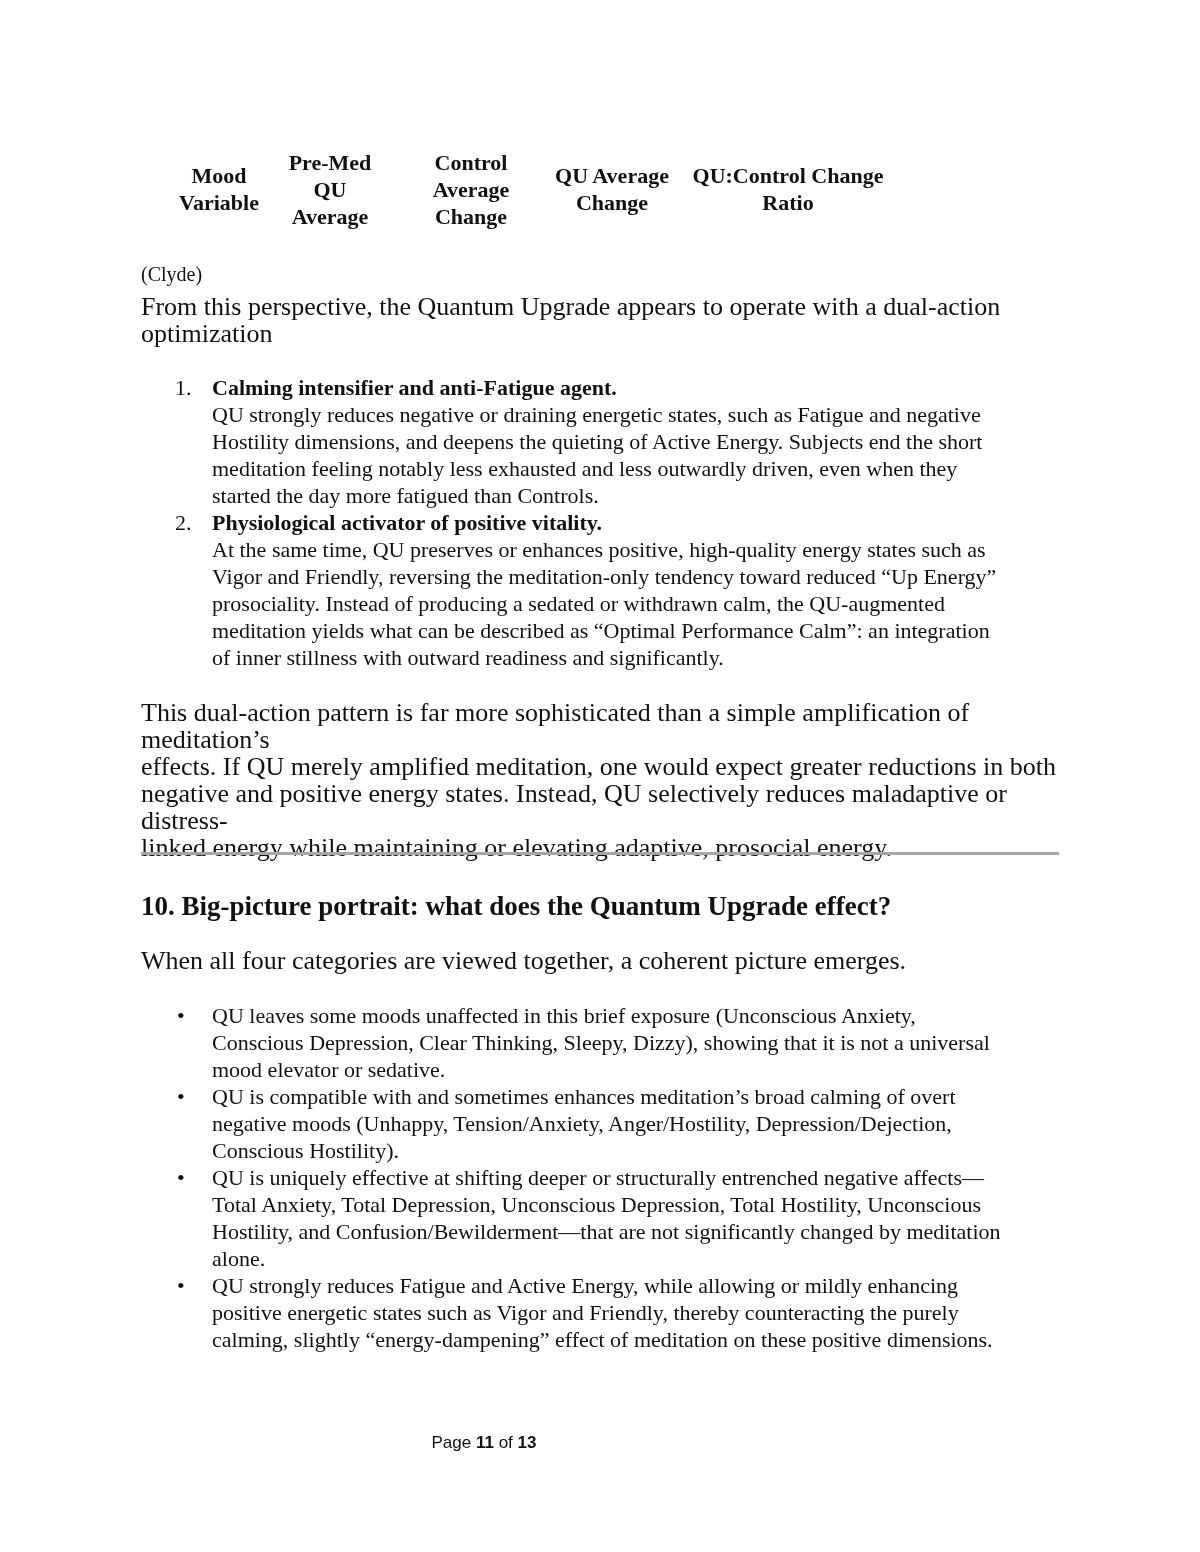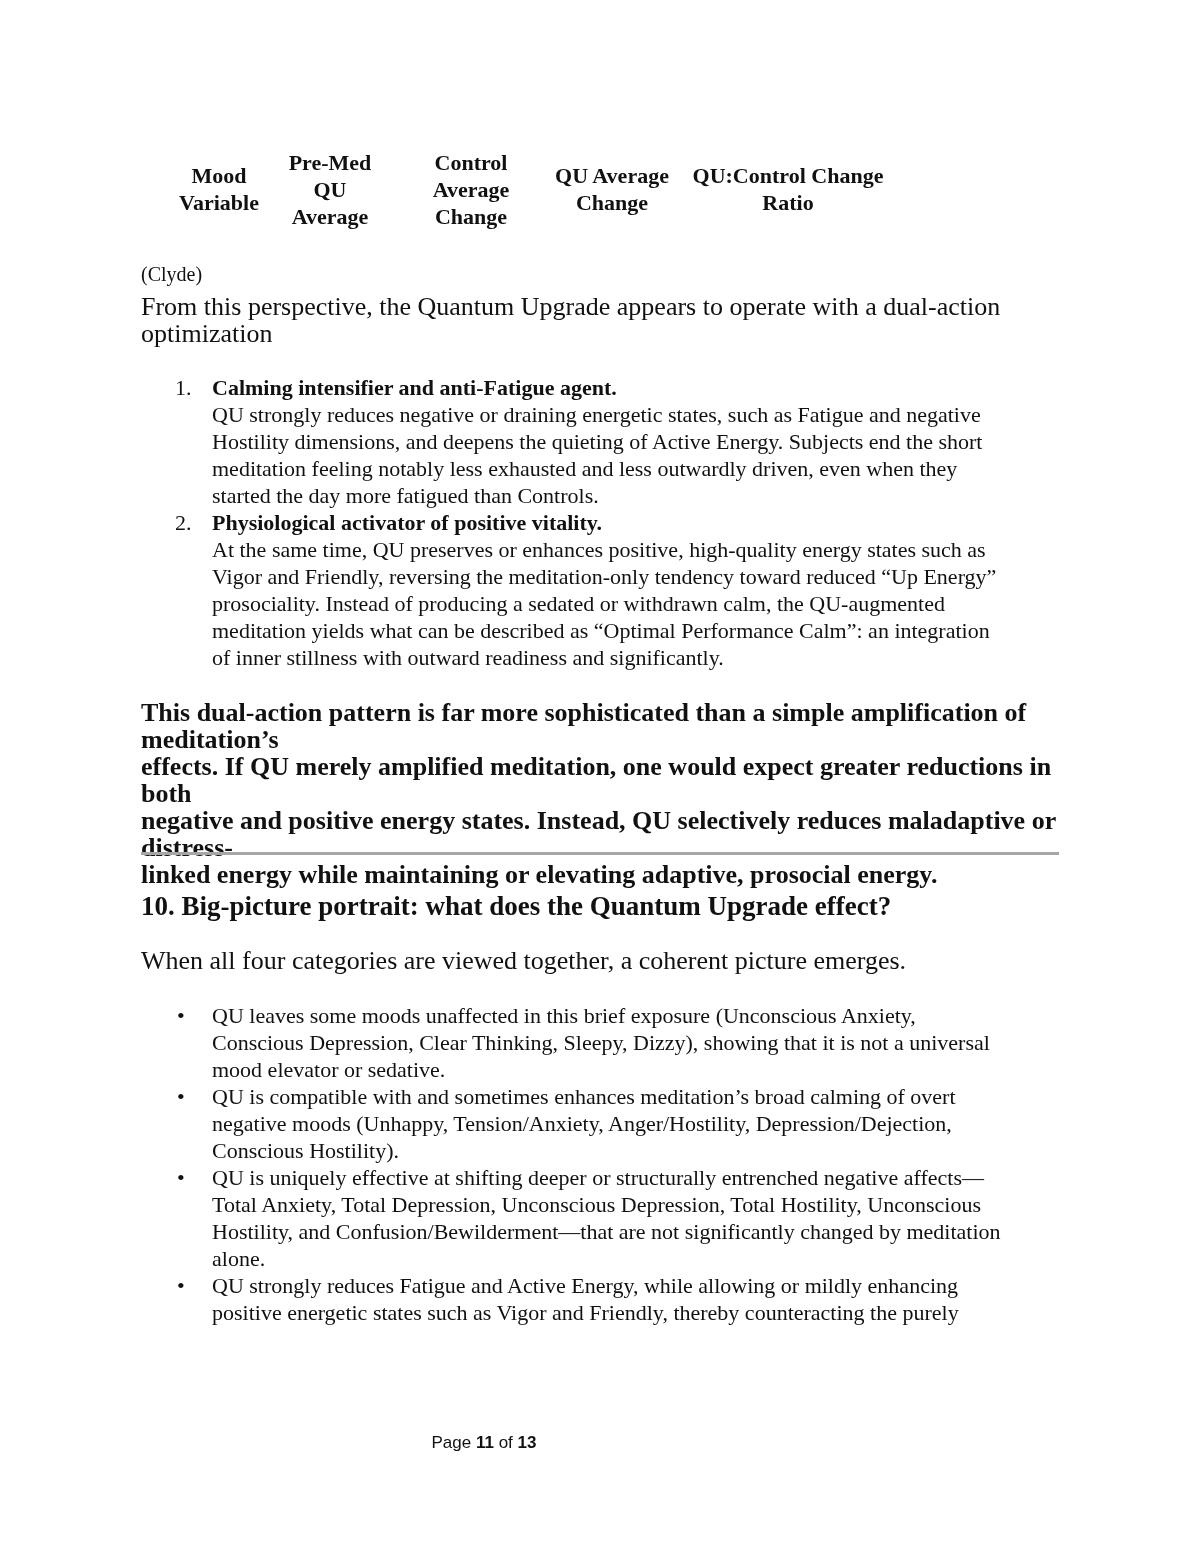--- a/index.html
+++ b/index.html
@@ -104,21 +104,21 @@
     <div class="body">
       <span class="title">Physiological activator of positive vitality.</span>
       <div>At the same time, QU preserves or enhances positive, high-quality energy states such as</div>
       <div>Vigor and Friendly, reversing the meditation-only tendency toward reduced “Up Energy”</div>
       <div>prosociality.  Instead of producing a sedated or withdrawn calm, the QU-augmented</div>
       <div>meditation yields what can be described as “Optimal Performance Calm”: an integration</div>
       <div>of inner stillness with outward readiness and significantly.</div>
     </div>
   </div>
 
-  <div class="txt" style="top:699px;font-weight:bold;">
+  <div class="txt" style="top:699px;">
     <div>This dual-action pattern is far more sophisticated than a simple amplification of meditation’s</div>
     <div>effects.  If QU merely amplified meditation, one would expect greater reductions in both</div>
     <div>negative and positive energy states.  Instead, QU selectively reduces maladaptive or distress-</div>
     <div>linked energy while maintaining or elevating adaptive, prosocial energy.</div>
   </div>
 
   <div class="rule"></div>
 
   <div class="h2">10.  Big-picture portrait: what does the Quantum Upgrade effect?</div>
 
@@ -150,20 +150,21 @@
       <div>Hostility, and Confusion/Bewilderment—that are not significantly changed by meditation</div>
       <div>alone.</div>
     </div>
   </div>
 
   <div class="bullet" style="top:1272px;">
     <span class="dot">•</span>
     <div class="body">
       <div>QU strongly reduces Fatigue and Active Energy, while allowing or mildly enhancing</div>
       <div>positive energetic states such as Vigor and Friendly, thereby counteracting the purely</div>
+      <div>calming, slightly “energy-dampening” effect of meditation on these positive dimensions.</div>
     </div>
   </div>
 
   <div class="footer">
     <span>Page </span><b>11</b><span> of </span><b>13</b>
   </div>
 
 </div>
 
 </body></html>

